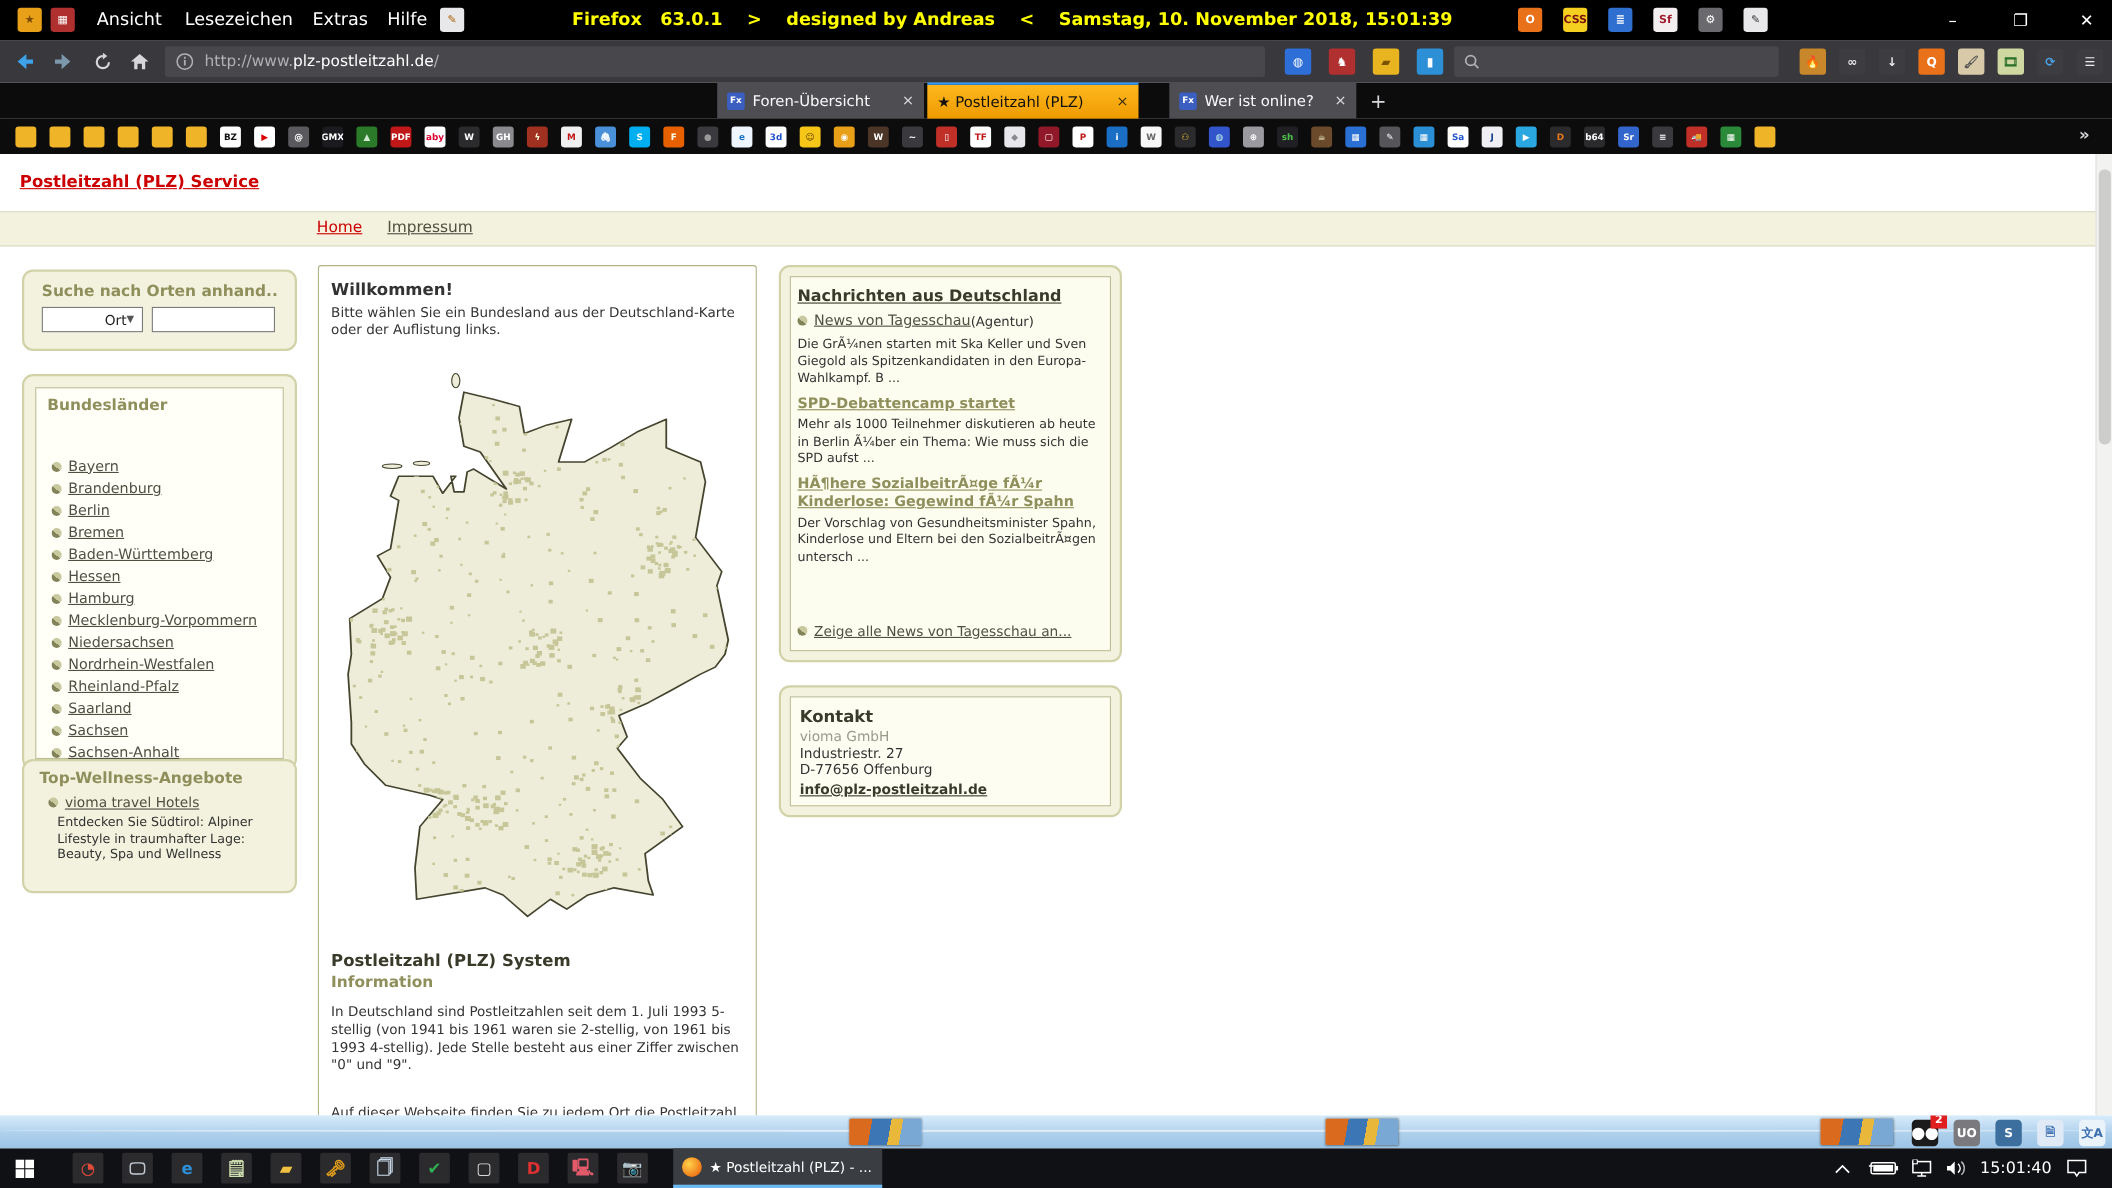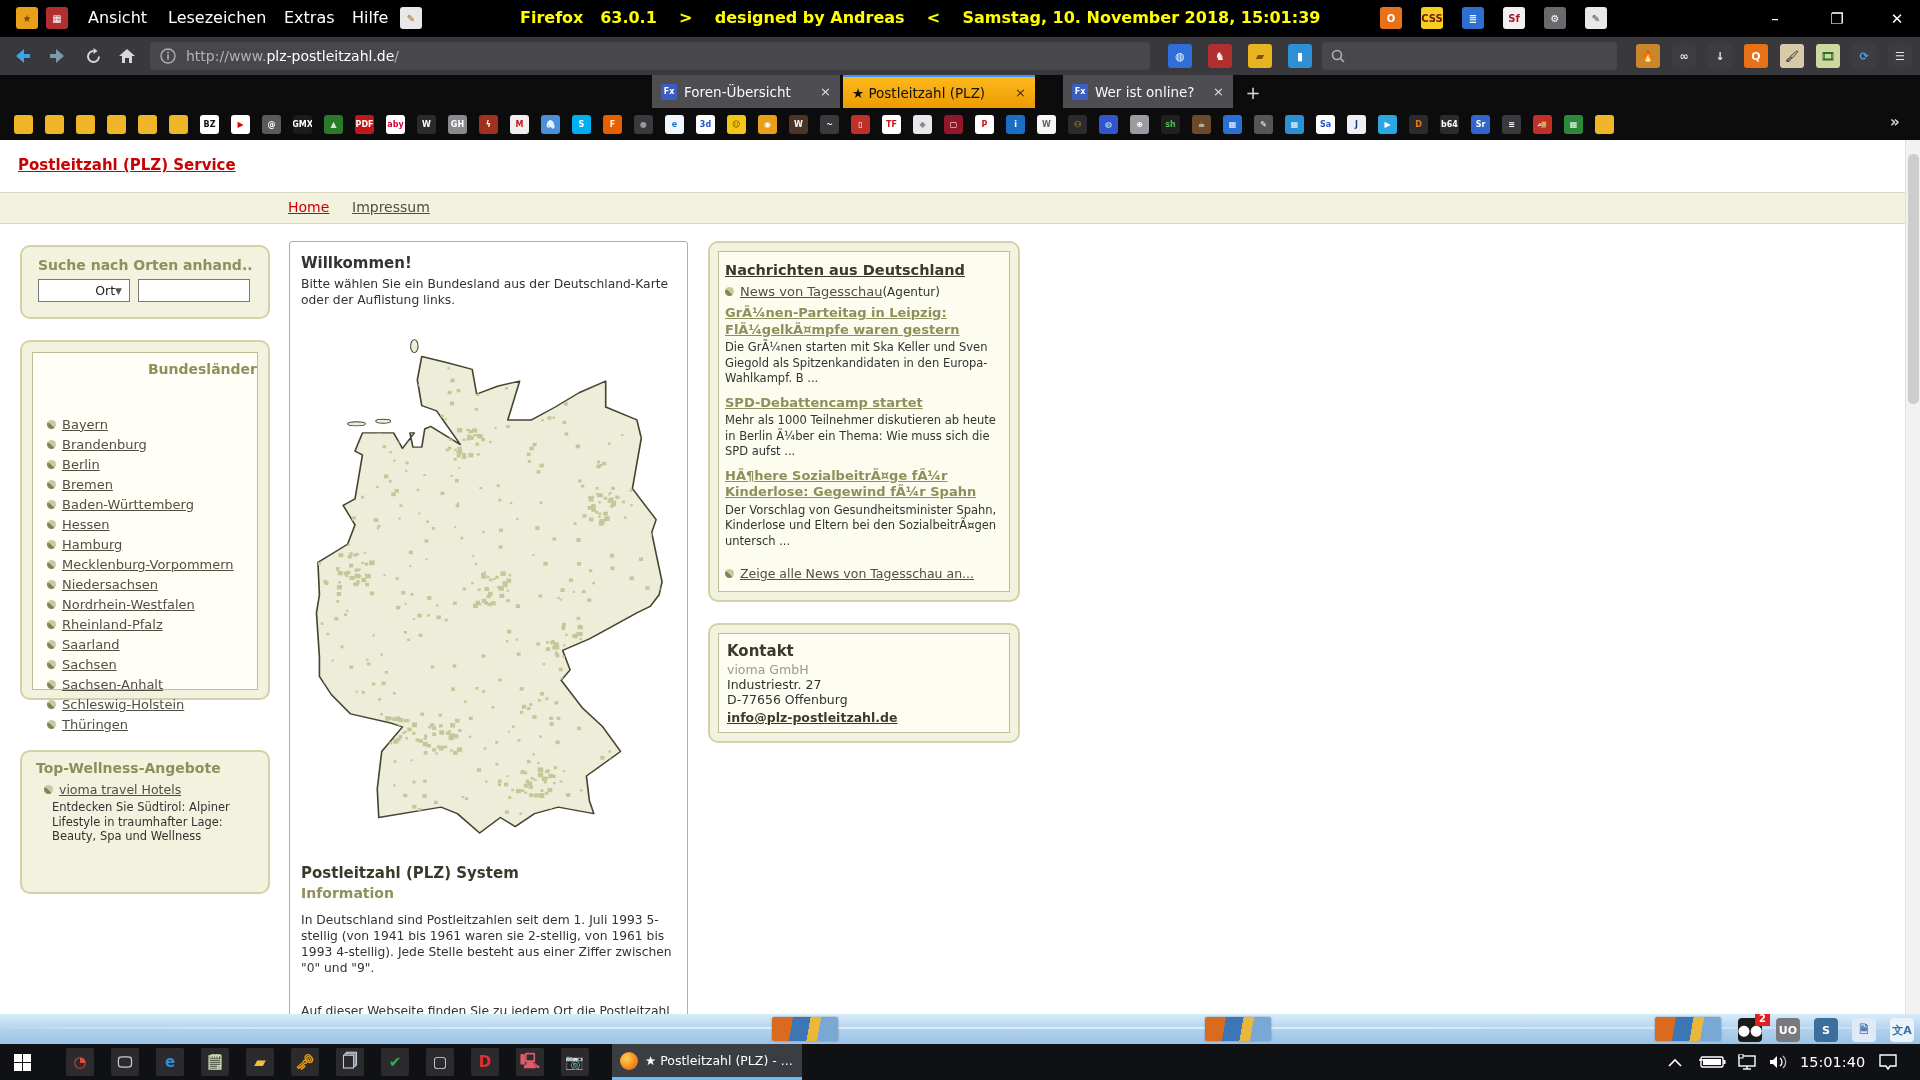--- a/index.html
+++ b/index.html
@@ -47,21 +47,21 @@
       display:flex;align-items:center;justify-content:center;overflow:hidden;}
   .bm-overflow{position:absolute;top:5px;color:#d7d7db;font-size:15px;font-weight:bold;}
 
   
   .page{position:absolute;left:0;top:140px;width:1920px;height:874px;background:#fff;overflow:hidden;font-family:"DejaVu Sans",sans-serif;}
   .site-title{position:absolute;left:18px;top:16px;font-size:15px;font-weight:bold;color:var(--accent-red);text-decoration:underline;}
   .navband{position:absolute;left:0;top:52px;width:1920px;height:32px;background:#f2f2df;border-top:1px solid #d9d9c2;border-bottom:1px solid #d9d9c2;}
   .navband a{position:absolute;top:6px;font-size:14px;text-decoration:underline;}
   .roundbox{position:absolute;background:var(--box-bg);border:2px solid var(--box-border);border-radius:10px;}
   .innerpanel{position:absolute;background:#fffff8;border:1px solid var(--inner-border);}
-  .boxhead{font-size:14px;font-weight:bold;color:var(--olive);text-align:right;}
+  .boxhead{font-size:14px;font-weight:bold;color:var(--olive);}
   .bullet{display:inline-block;width:9px;height:9px;border-radius:50%;
       background:linear-gradient(40deg,#83835a 46%,#c9c9a0 46%);margin-right:6px;flex:none;}
   .plainlink{color:#4f4f42;text-decoration:underline;font-size:13px;}
   ul.states{list-style:none;margin-top:37px;}
   ul.states li{display:flex;align-items:center;height:20px;}
   .smalltext{font-size:11.5px;color:#333;line-height:14.5px;}
   .centercol{position:absolute;left:289px;top:101px;width:399px;height:900px;background:#fff;border:1px solid #b3b388;border-radius:3px;}
   .newsbox .ntitle{color:var(--olive);font-weight:bold;text-decoration:underline;font-size:13px;line-height:16.5px;display:block;}
   .newsbody{font-size:11.5px;color:#333;line-height:15.5px;margin:2px 0 8px 0;}
   .pagescroll{position:absolute;right:0;top:0;width:15px;height:874px;background:#f2f2f0;border-left:1px solid #e0e0de;}
@@ -307,21 +307,21 @@
               <a class="plainlink">Schleswig-Holstein</a>
             </li>
             <li>
               <span class="bullet"></span>
               <a class="plainlink">Thüringen</a>
             </li>
           </ul>
       </div>
     </div>
 
-    <div class="roundbox" style="left:20px;top:610px;width:250px;height:144px">
+    <div class="roundbox" style="left:20px;top:550px;width:250px;height:122px">
       <div class="boxhead" style="position:absolute;left:14px;top:8px">Top-Wellness-Angebote</div>
       <div style="position:absolute;left:22px;top:30px;display:flex;align-items:center">
         <span class="bullet"></span>
         <a class="plainlink" style="font-size:12.5px">vioma travel Hotels</a>
       </div>
       <div class="smalltext" style="position:absolute;left:30px;top:48px">
         <div>Entdecken Sie Südtirol: Alpiner</div>
         <div>Lifestyle in traumhafter Lage:</div>
         <div>Beauty, Spa und Wellness</div>
       </div>
@@ -983,21 +983,20 @@
 
     <div class="roundbox newsbox" style="left:708px;top:101px;width:312px;height:361px">
       <div class="innerpanel" style="left:8px;top:8px;width:292px;height:341px;background:#fcfcef">
         <div style="margin:10px 0 6px 6px;font-size:14.5px;font-weight:bold;color:#3a3a2a;text-decoration:underline">Nachrichten aus Deutschland</div>
         <div style="margin-left:6px;display:flex;align-items:center">
           <span class="bullet"></span>
           <a class="plainlink">News von Tagesschau</a>
           <span style="font-size:12px;color:#333"> (Agentur)</span>
         </div>
         <div id="news-items" style="margin:6px 6px 0 6px">
-            <a class="ntitle">GrÃ¼nen-Parteitag in Leipzig: FlÃ¼gelkÃ¤mpfe waren gestern</a>
             <div class="newsbody">Die GrÃ¼nen starten mit Ska Keller und Sven Giegold als Spitzenkandidaten in den Europa-Wahlkampf. B ...</div>
             <a class="ntitle">SPD-Debattencamp startet</a>
             <div class="newsbody">Mehr als 1000 Teilnehmer diskutieren ab heute in Berlin Ã¼ber ein Thema: Wie muss sich die SPD aufst ...</div>
             <a class="ntitle">HÃ¶here SozialbeitrÃ¤ge fÃ¼r Kinderlose: Gegewind fÃ¼r Spahn</a>
             <div class="newsbody">Der Vorschlag von Gesundheitsminister Spahn, Kinderlose und Eltern bei den SozialbeitrÃ¤gen untersch ...</div>
           </div>
         <div style="position:absolute;left:6px;bottom:10px;display:flex;align-items:center">
           <span class="bullet"></span>
           <a class="plainlink" style="font-size:12.5px">Zeige alle News von Tagesschau an...</a>
         </div>

